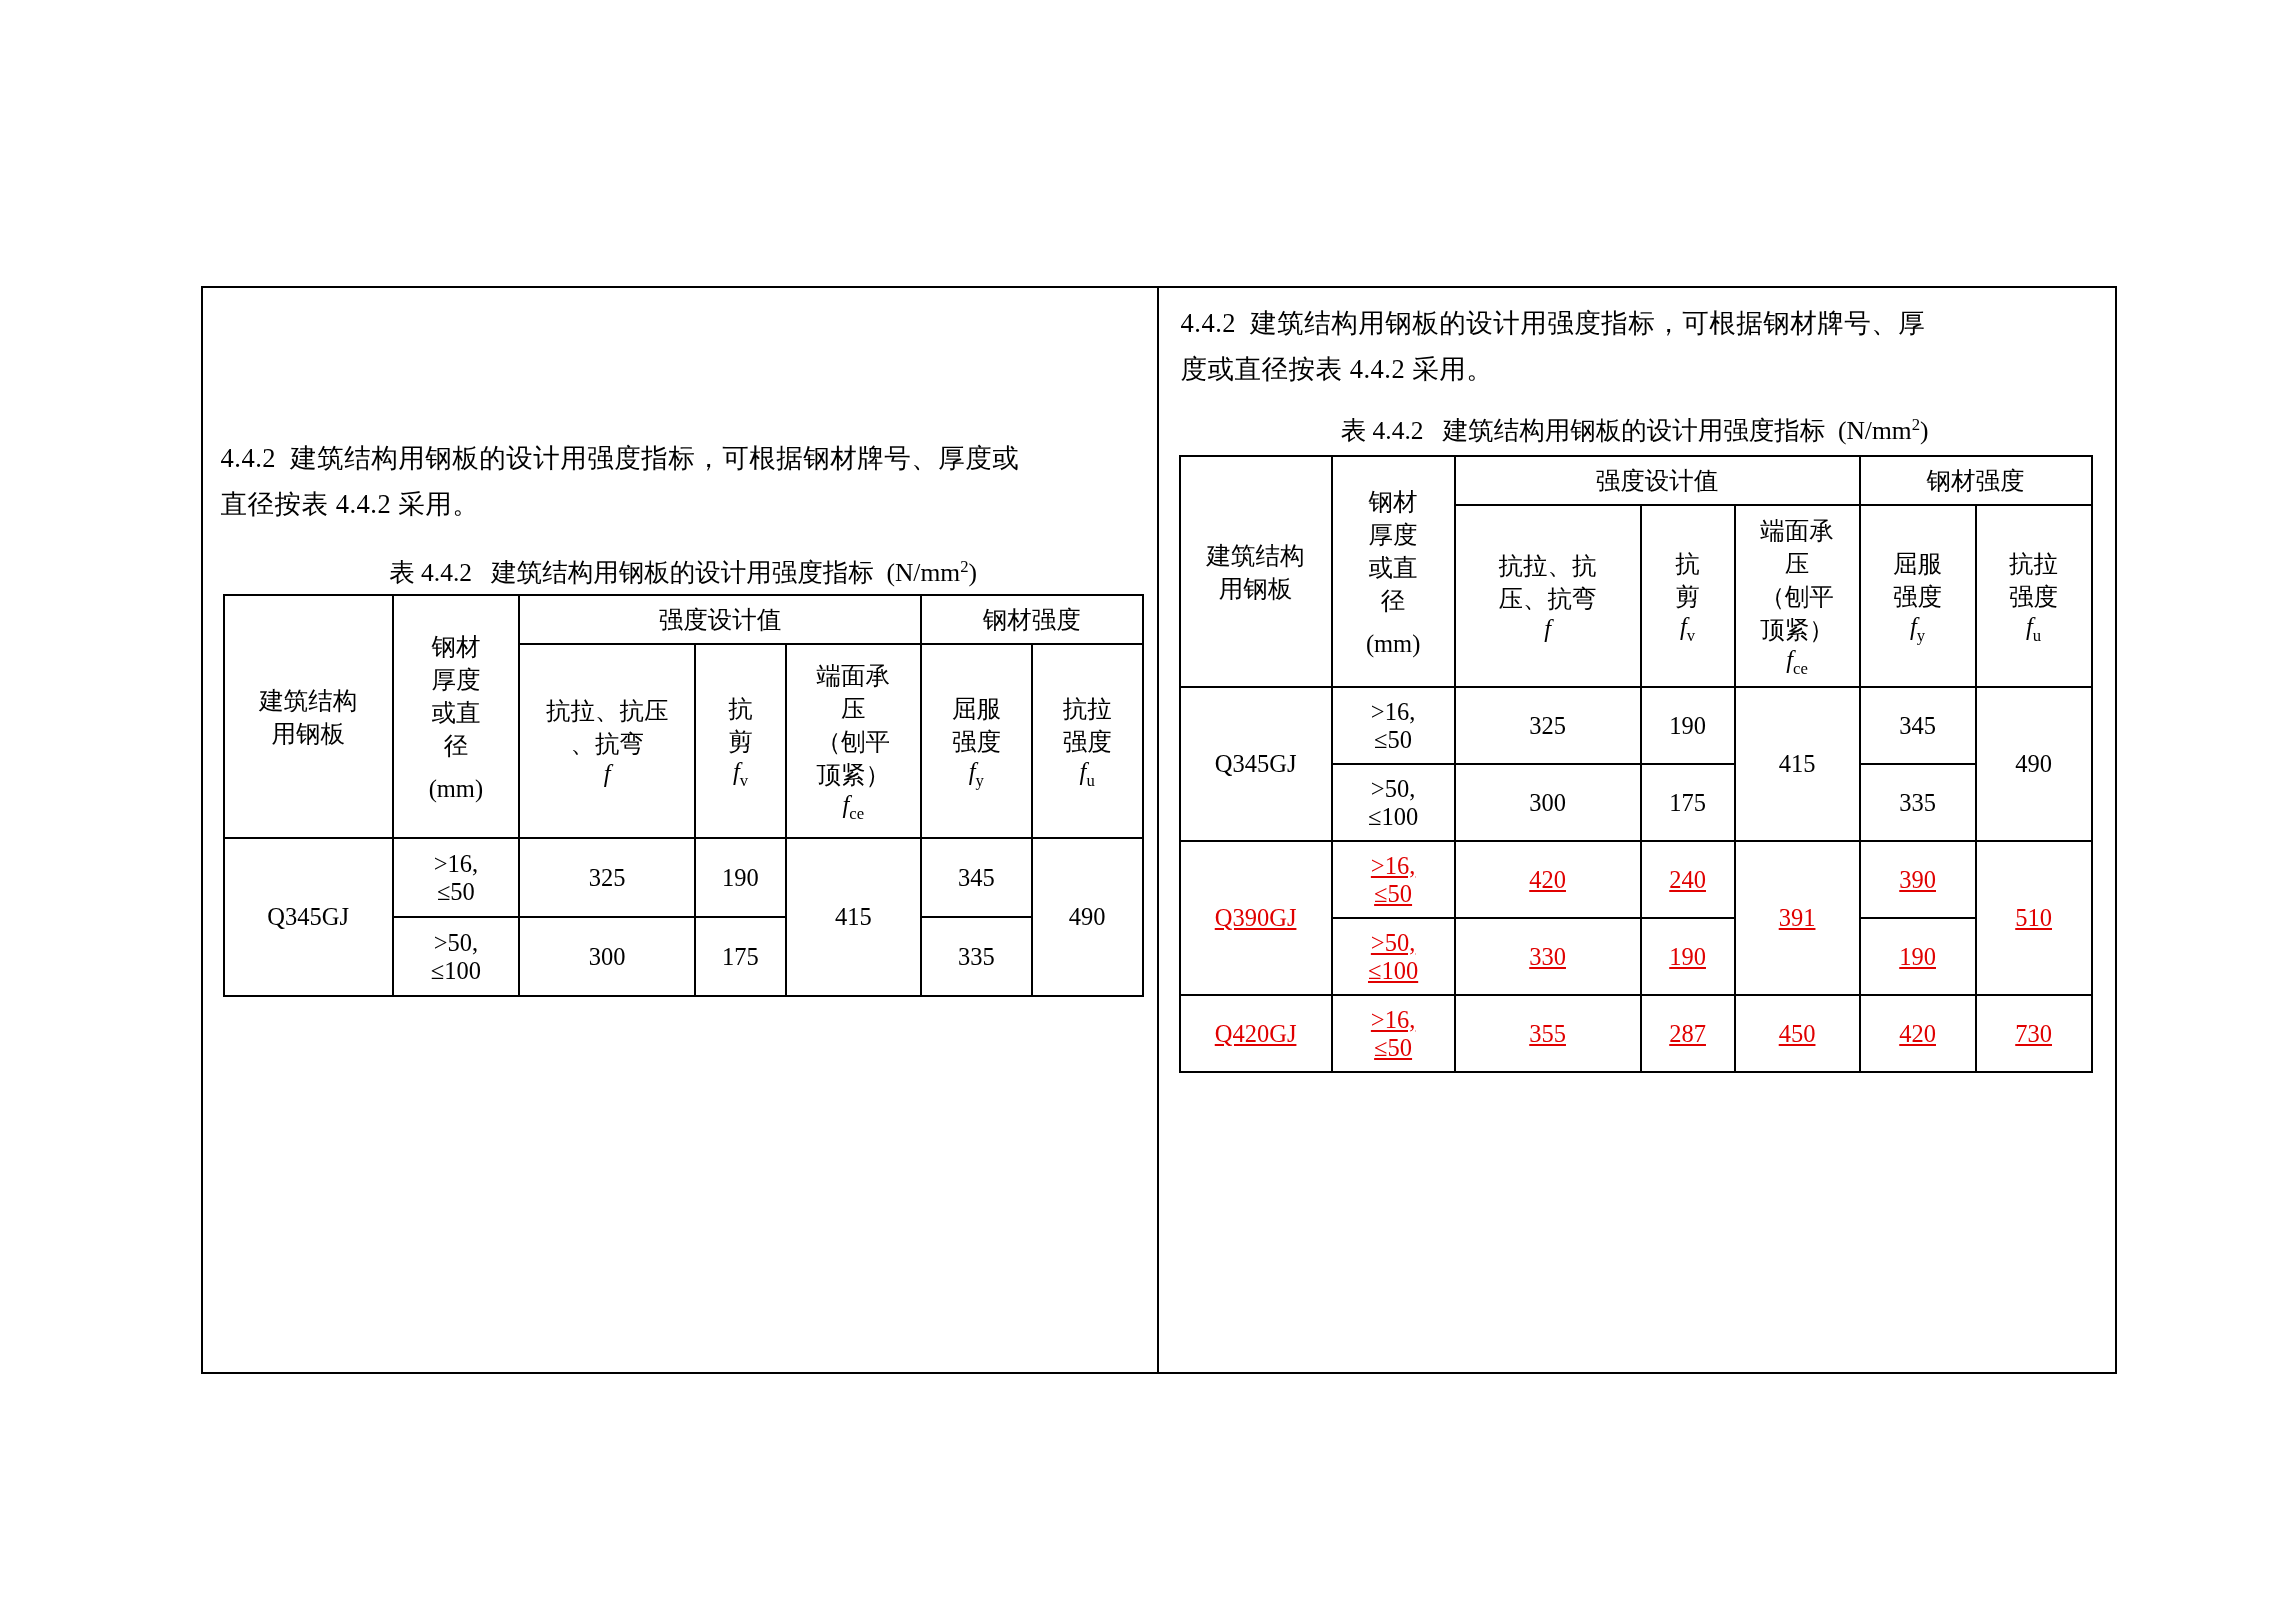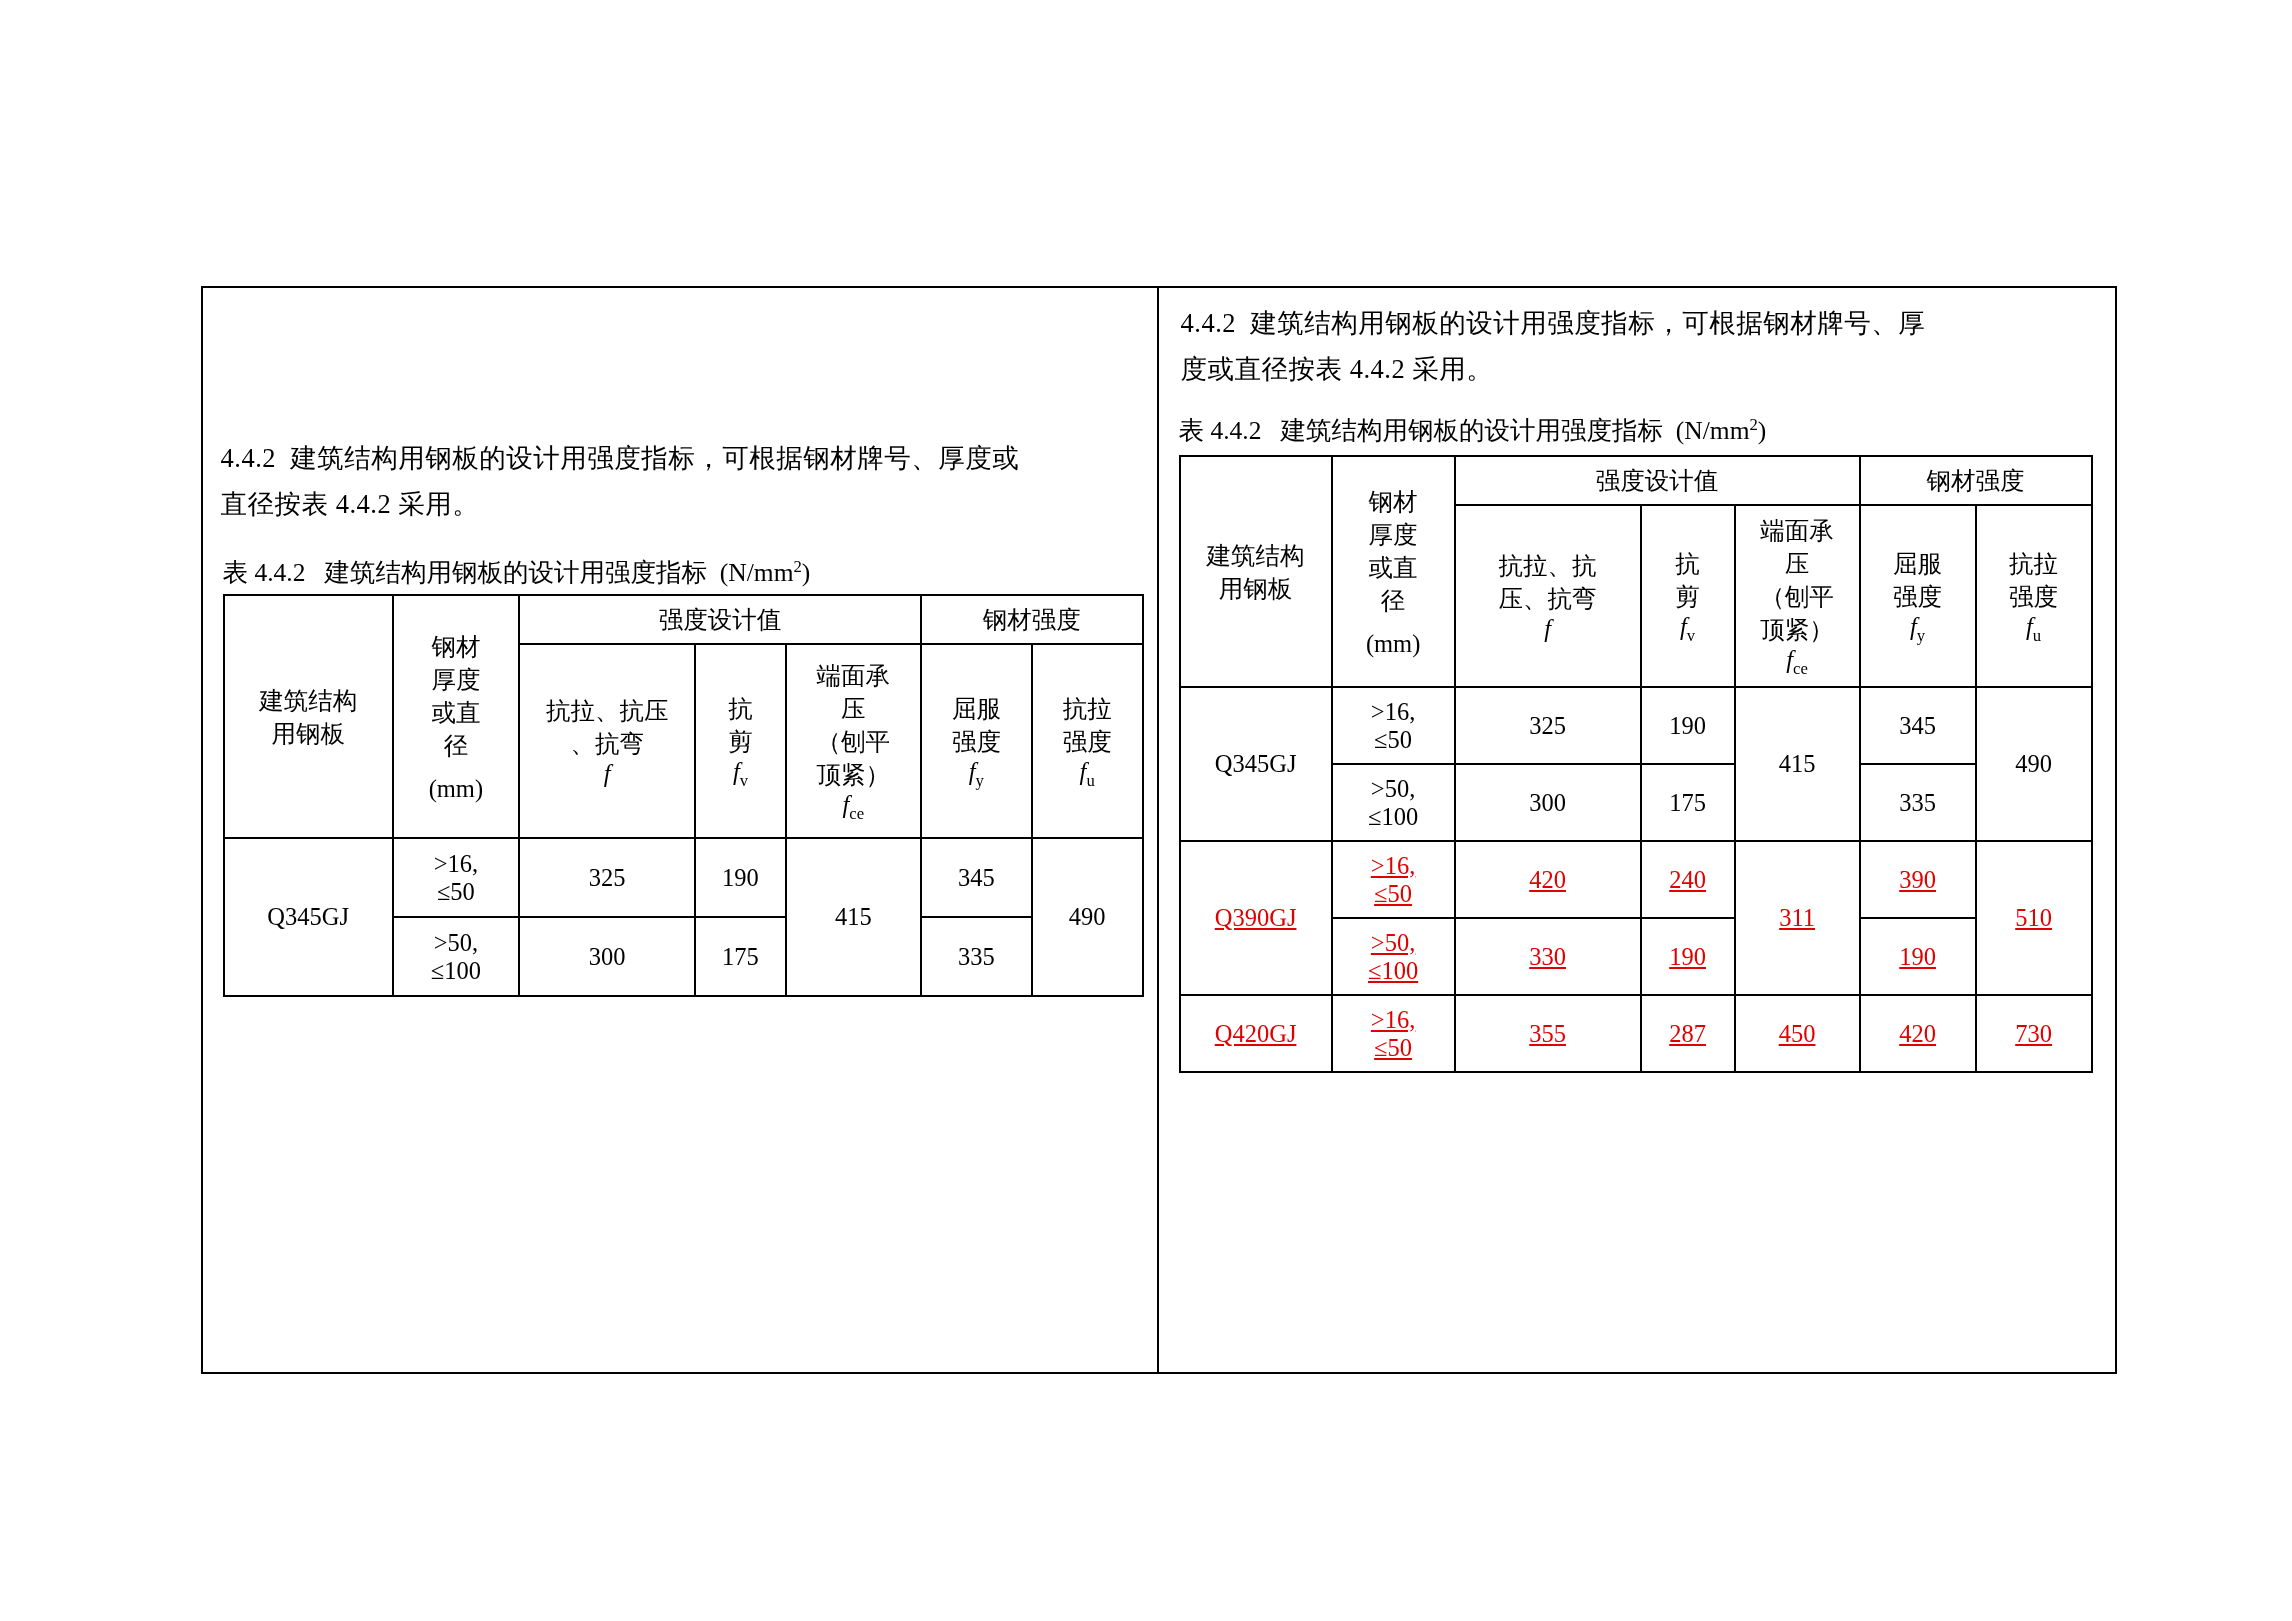--- a/index.html
+++ b/index.html
@@ -34,20 +34,21 @@
   .para-left{
     position:absolute;
     left:17.6px; top:147px; width:941px;
   }
   .para-right{
     position:absolute;
     left:21.6px; top:11.8px; width:912px;
   }
   .tbl-title{
     font-size:25.5px;
+    text-align:center;
   }
   .tbl-title sup{font-size:16.7px;}
 
   .title-left{position:absolute; left:19.6px; top:267px; width:921px;}
   .title-right{position:absolute; left:19.6px; top:125px; width:912px;}
 
   table{
     border-collapse:collapse;
     table-layout:fixed;
   }
@@ -274,21 +275,21 @@
         </tr>
 
         <tr>
           <td rowspan="2" class="red">Q390GJ</td>
           <td style="height:71px;">
             <div class="red">&gt;16,</div>
             <div class="red">≤50</div>
           </td>
           <td class="red">420</td>
           <td class="red">240</td>
-          <td rowspan="2" class="red">311</td>
+          <td rowspan="2" class="red">391</td>
           <td class="red">390</td>
           <td rowspan="2" class="red">510</td>
         </tr>
         <tr>
           <td style="height:71px;">
             <div class="red">&gt;50,</div>
             <div class="red">≤100</div>
           </td>
           <td class="red">330</td>
           <td class="red">190</td>

